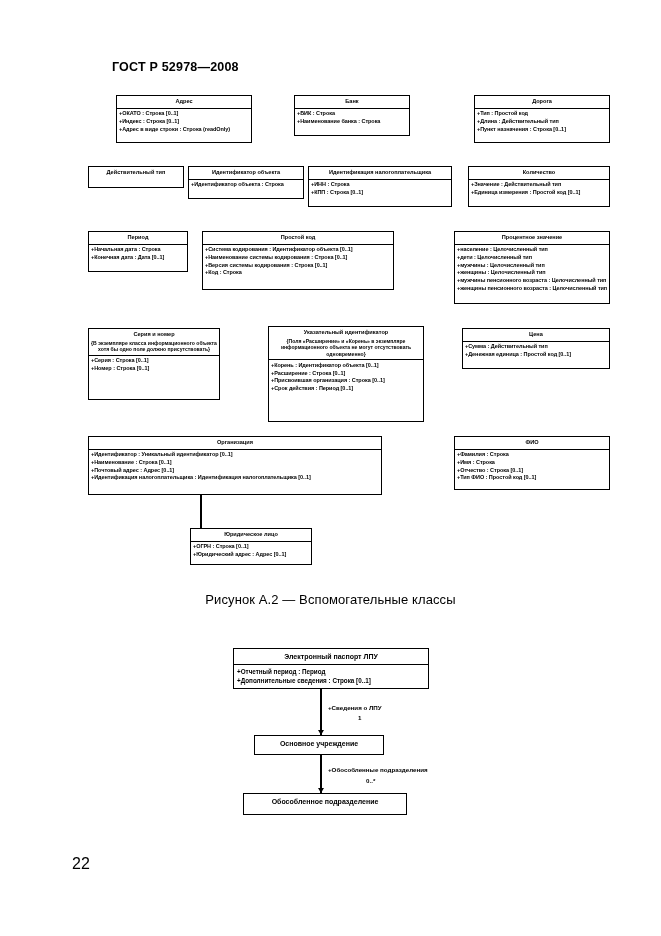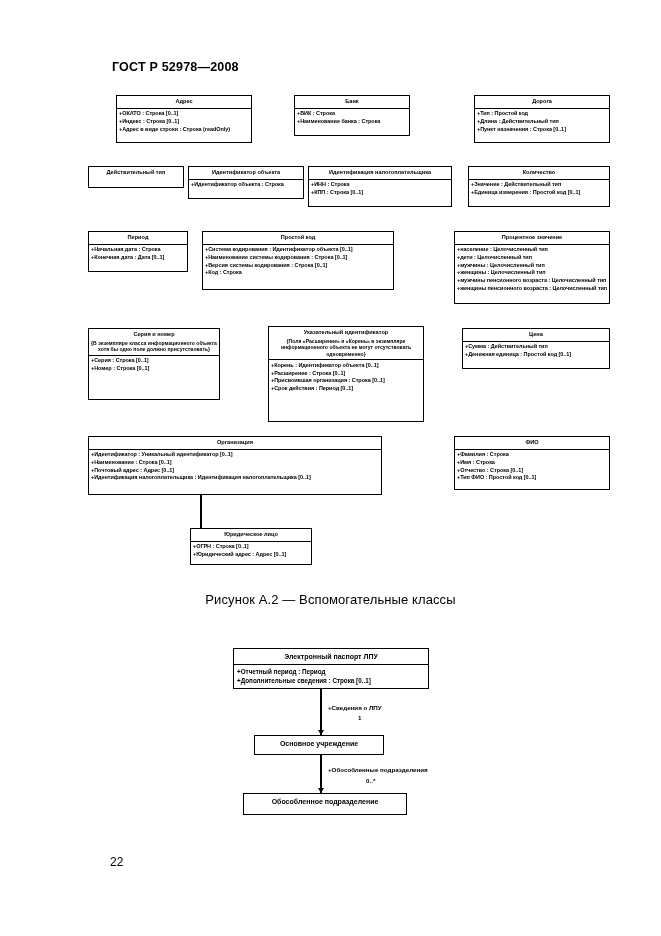--- a/index.html
+++ b/index.html
@@ -30,22 +30,21 @@
     letter-spacing: 0.2px;
     white-space: nowrap;
     padding-left: 36px;
   }
 
   
   .page-number {
     position: absolute;
     left: 72px;
     top: 855px;
-    font-size: 12px;
-    margin-left: 38px;
+    font-size: 16px;
   }
 
   
   .figure-caption {
     position: absolute;
     width: 100%;
     text-align: center;
     font-size: 13px;
     letter-spacing: 0.1px;
   }

